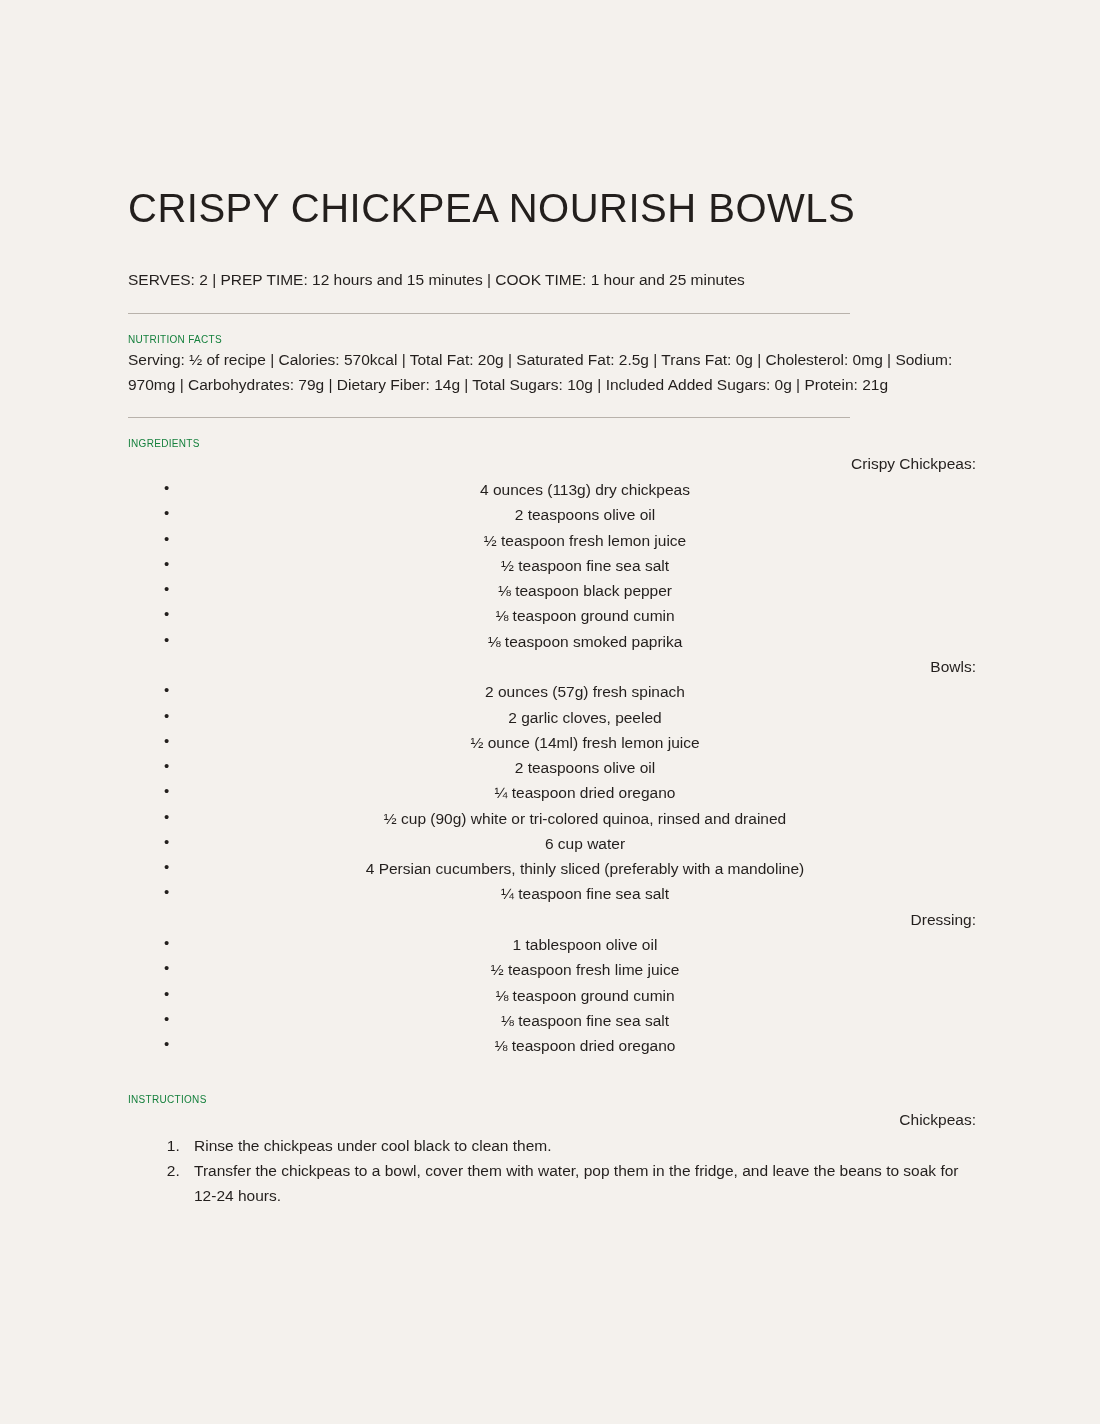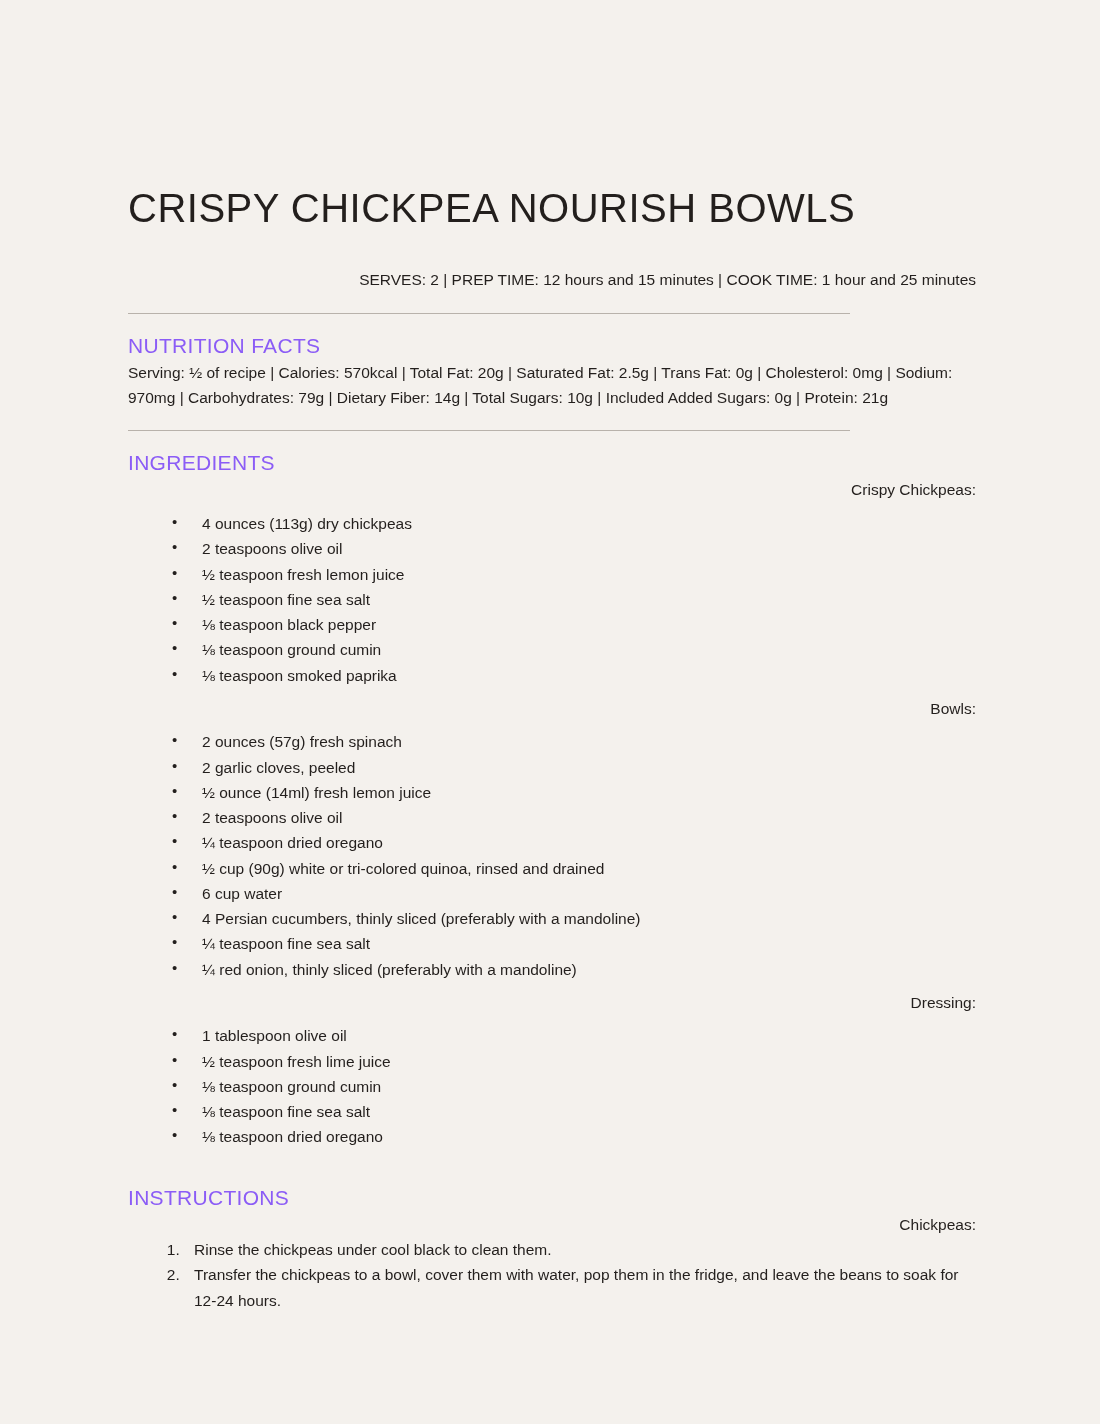--- a/index.html
+++ b/index.html
@@ -27,50 +27,50 @@
     letter-spacing: 0.5px;
     line-height: 1.1;
     margin: 0 0 38px 0;
     color: #231f1d;
   }
   .meta-line {
     font-size: 15.5px;
     line-height: 1.5;
     margin: 8px 0 22px 0;
     color: #231f1d;
-    text-align: right;
   }
   .rule {
     border: 0;
     border-top: 1px solid #b8b2ab;
     margin: 0 0 20px 0;
     width: 722px;
   }
   .section-heading {
-    font-size: 21px;
+    font-size: 10px;
     letter-spacing: 0.3px;
     margin: 0 0 2px 0;
-    color: #8b5cf6;
+    color: #15803d;
   }
   .nutrition-body {
     font-size: 15.5px;
     line-height: 1.62;
     margin: 0 0 20px 0;
     max-width: 840px;
   }
   .subheading {
     font-size: 15.5px;
     line-height: 1.65;
     margin: 0;
     text-align: right;
   }
   ul.ing-list {
     list-style: none;
-    margin: 8px;
+    margin: 0;
     padding: 0 0 0 36px;
+    text-align: center;
   }
   ul.ing-list li {
     position: relative;
     font-size: 15.5px;
     line-height: 1.63;
     padding-left: 30px;
   }
   ul.ing-list li::before {
     content: "\2022";
     position: absolute;
@@ -130,21 +130,20 @@
     <ul class="ing-list">
       <li>2 ounces (57g) fresh spinach</li>
       <li>2 garlic cloves, peeled</li>
       <li>½ ounce (14ml) fresh lemon juice</li>
       <li>2 teaspoons olive oil</li>
       <li>¼ teaspoon dried oregano</li>
       <li>½ cup (90g) white or tri-colored quinoa, rinsed and drained</li>
       <li>6 cup water</li>
       <li>4 Persian cucumbers, thinly sliced (preferably with a mandoline)</li>
       <li>¼ teaspoon fine sea salt</li>
-      <li>¼ red onion, thinly sliced (preferably with a mandoline)</li>
     </ul>
 
     <div class="subheading">Dressing:</div>
     <ul class="ing-list">
       <li>1 tablespoon olive oil</li>
       <li>½ teaspoon fresh lime juice</li>
       <li>⅛ teaspoon ground cumin</li>
       <li>⅛ teaspoon fine sea salt</li>
       <li>⅛ teaspoon dried oregano</li>
     </ul>

